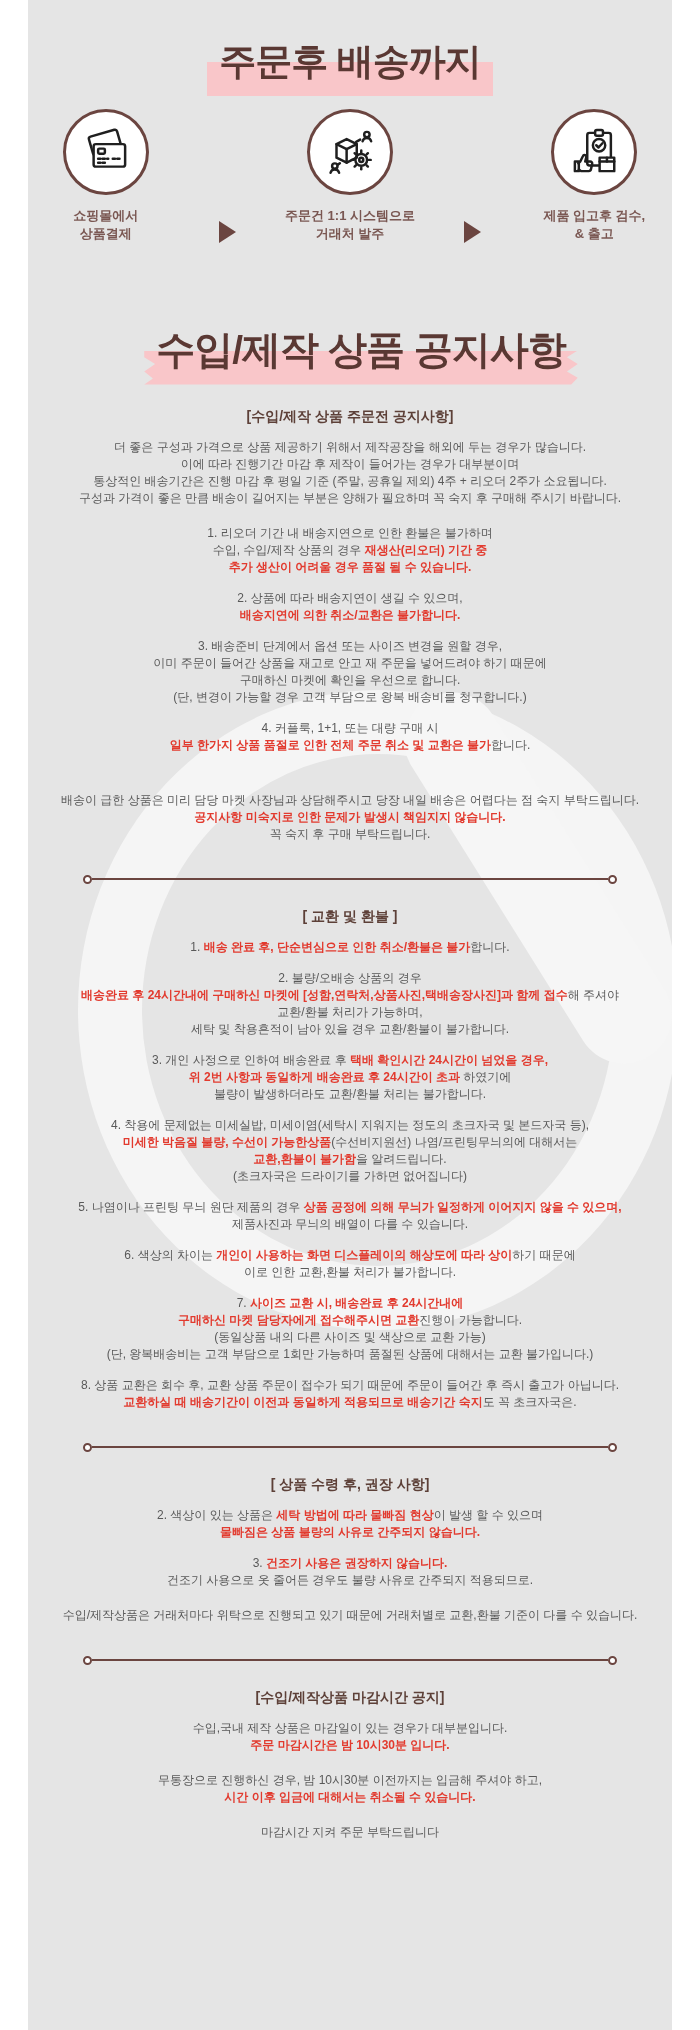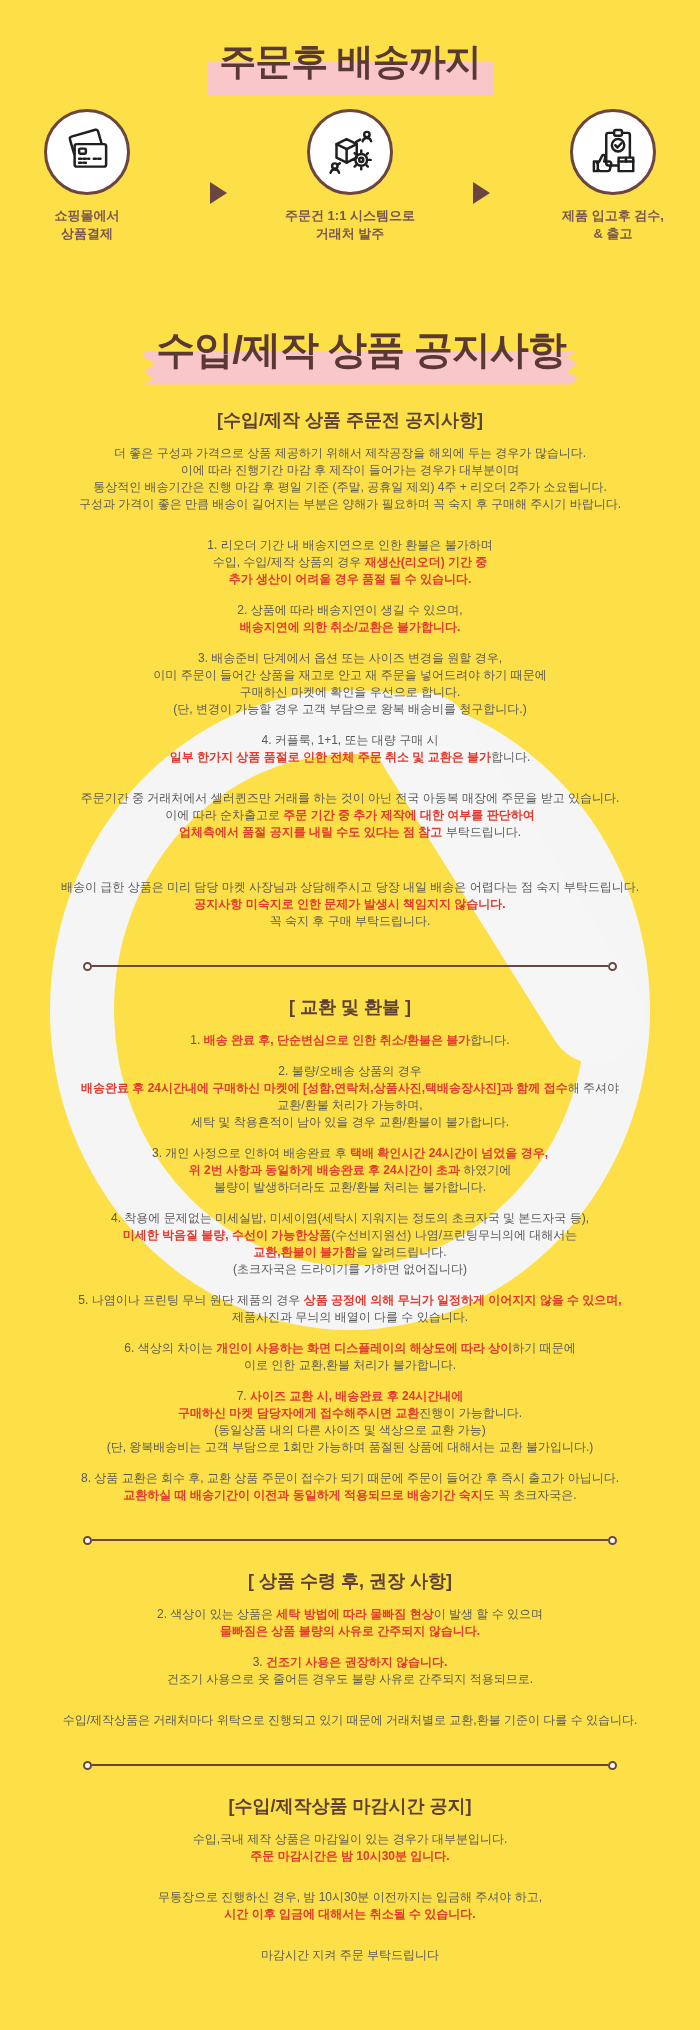--- a/index.html
+++ b/index.html
@@ -1,20 +1,20 @@
 <!DOCTYPE html>
 <html><head>
 <meta charset="utf-8">
 <style>
   * { margin:0; padding:0; box-sizing:border-box; }
   html,body { background:#fff; }
   body { font-family:"Liberation Sans","DejaVu Sans",sans-serif; }
   .page {
-    position:relative; width:700px; height:2030px; margin:0 auto;
-    background:#fde047; overflow:hidden;
+    position:relative; width:644px; height:2030px; margin:0 auto;
+    background:#e5e5e5; overflow:hidden;
   }
   .content { position:relative; z-index:1; padding-top:42px; text-align:center; }
 
   
   .wm { position:absolute; z-index:0; }
   .wm-ring { left:50px; top:690px; width:600px; height:640px; border:64px solid #f5f5f5; border-radius:50%; }
   .wm-swoosh { left:300px; top:830px; width:420px; height:96px; background:#f6f6f6; border-radius:60px; transform:rotate(58deg); }
 
   
   .big-title { font-size:37px; font-weight:800; color:#5a3833; letter-spacing:-1px; line-height:1.1; }
@@ -22,41 +22,41 @@
   .tape > span { position:relative; z-index:1; }
   .tape::before {
     content:""; position:absolute; z-index:0; left:0; right:0; top:50%; height:34px;
     background:#f9c6c9;
   }
   .tape2::before {
     clip-path:polygon(0% 0%,100% 0%,97.5% 20%,100% 40%,97.5% 62%,100% 80%,98.5% 100%,0% 100%,2% 82%,0% 62%,2.5% 40%,0% 20%);
   }
 
   
-  .steps { margin-top:26px; display:flex; justify-content:center; align-items:center;gap:36px; }
+  .steps { margin-top:26px; display:flex; justify-content:center; align-items:flex-end;gap:36px; }
   .step { width:196px; display:flex; flex-direction:column; align-items:center; }
   .step-circle {
     width:86px; height:86px; border:3px solid #6b4540; border-radius:50%;
     background:#fff; display:flex; align-items:center; justify-content:center;
   }
   .step-circle svg { width:54px; height:54px; }
   .step-label { margin-top:12px; font-size:13px; font-weight:700; color:#7a5752; line-height:1.4; }
   .step-arrow {
     margin-top:34px; width:0; height:0;
     border-left:17px solid #6b4540; border-top:11px solid transparent; border-bottom:11px solid transparent;
   }
 
   .notice-title-wrap { margin-top:86px;padding-left:22px; }
   .notice-title-wrap .big-title { font-size:39px; }
 
   
-  .section-heading { margin-top:36px; margin-bottom:13px; font-size:18px; font-weight:700; color:#5d4038; }
+  .section-heading { margin-top:36px; margin-bottom:13px; font-size:14px; font-weight:700; color:#5d4038; }
   .section-heading.tight { margin-top:24px; }
   .block { font-size:12px; line-height:17px; color:#595959; margin-bottom:14px; }
-  .block.sp-lg { margin-top:24px; }
+  .block.sp-lg { margin-top:18px; }
   .block.sp-xl { margin-top:38px; }
   .seg-r { color:#e23a2e; font-weight:700; }
 
   
   .divider { width:534px; margin:32px auto 22px auto; display:flex; align-items:center; }
   .divider .dot { width:9px; height:9px; border:2px solid #6b4540; border-radius:50%; background:#fff; flex:none; }
   .divider .line { flex:1; height:2px; background:#6b4540; }
 
   .icon-stroke { stroke:#1f1f1f; stroke-width:2.2; fill:none; stroke-linecap:round; stroke-linejoin:round; }
 </style>
@@ -148,21 +148,20 @@
         <span class="tape tape2"><span>수입/제작 상품 공지사항</span></span>
       </div>
     </div>
 
     <div class="section-heading">[수입/제작 상품 주문전 공지사항]</div>
     <div class="block"><span>더 좋은 구성과 가격으로 상품 제공하기 위해서 제작공장을 해외에 두는 경우가 많습니다.</span><br><span>이에 따라 진행기간 마감 후 제작이 들어가는 경우가 대부분이며</span><br><span>통상적인 배송기간은 진행 마감 후 평일 기준 (주말, 공휴일 제외) 4주 + 리오더 2주가 소요됩니다.</span><br><span>구성과 가격이 좋은 만큼 배송이 길어지는 부분은 양해가 필요하며 꼭 숙지 후 구매해 주시기 바랍니다.</span></div>
     <div class="block sp-lg"><span>1. 리오더 기간 내 배송지연으로 인한 환불은 불가하며</span><br><span>수입, 수입/제작 상품의 경우 </span><span class="seg-r">재생산(리오더) 기간 중</span><br><span class="seg-r">추가 생산이 어려울 경우 품절 될 수 있습니다.</span></div>
     <div class="block"><span>2. 상품에 따라 배송지연이 생길 수 있으며,</span><br><span class="seg-r">배송지연에 의한 취소/교환은 불가합니다.</span></div>
     <div class="block"><span>3. 배송준비 단계에서 옵션 또는 사이즈 변경을 원할 경우,</span><br><span>이미 주문이 들어간 상품을 재고로 안고 재 주문을 넣어드려야 하기 때문에</span><br><span>구매하신 마켓에 확인을 우선으로 합니다.</span><br><span>(단, 변경이 가능할 경우 고객 부담으로 왕복 배송비를 청구합니다.)</span></div>
     <div class="block"><span>4. 커플룩, 1+1, 또는 대량 구매 시</span><br><span class="seg-r">일부 한가지 상품 품절로 인한 전체 주문 취소 및 교환은 불가</span><span>합니다.</span></div>
-    <div class="block sp-lg"><span>주문기간 중 거래처에서 셀러퀸즈만 거래를 하는 것이 아닌 전국 아동복 매장에 주문을 받고 있습니다.</span><br><span>이에 따라 순차출고로 </span><span class="seg-r">주문 기간 중 추가 제작에 대한 여부를 판단하여</span><br><span class="seg-r">업체측에서 품절 공지를 내릴 수도 있다는 점 참고</span><span> 부탁드립니다.</span></div>
     <div class="block sp-xl"><span>배송이 급한 상품은 미리 담당 마켓 사장님과 상담해주시고 당장 내일 배송은 어렵다는 점 숙지 부탁드립니다.</span><br><span class="seg-r">공지사항 미숙지로 인한 문제가 발생시 책임지지 않습니다.</span><br><span>꼭 숙지 후 구매 부탁드립니다.</span></div>
 
     <div class="divider">
       <span class="dot"></span>
       <span class="line"></span>
       <span class="dot"></span>
     </div>
 
     <div class="section-heading tight">[ 교환 및 환불 ]</div>
     <div class="block"><span>1. </span><span class="seg-r">배송 완료 후, 단순변심으로 인한 취소/환불은 불가</span><span>합니다.</span></div>

